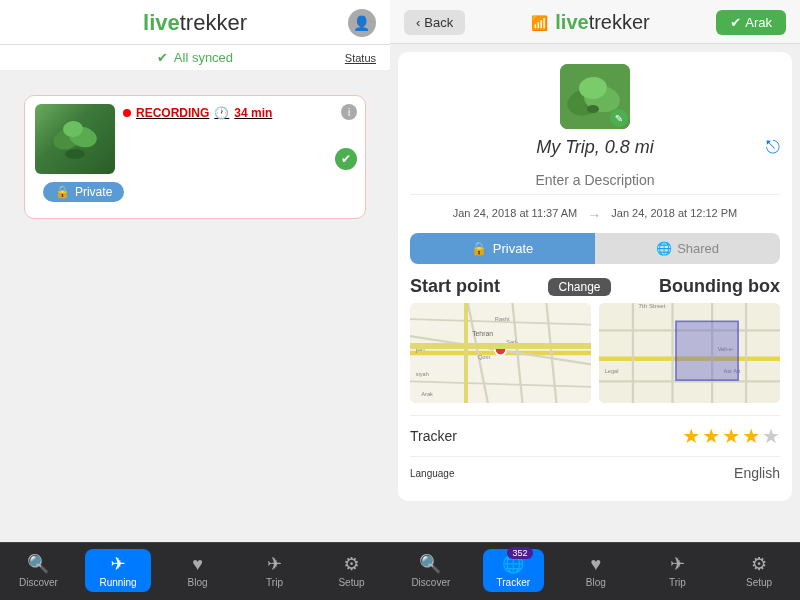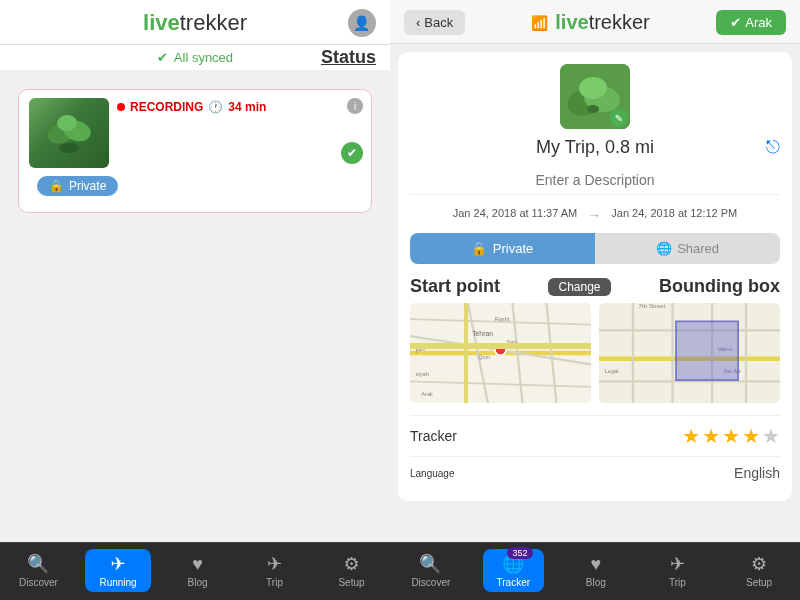--- a/index.html
+++ b/index.html
@@ -57,25 +57,26 @@
     .sync-bar-wrap {
       position: relative;
       display: flex;
       align-items: center;
       justify-content: center;
       background: #fff;
       border-bottom: 1px solid #eee;
     }
 
     .trip-card {
-      margin: 18px;
+      margin: 24px;
       background: #fff;
       border-radius: 10px;
       border: 1px solid #f0c0c0;
       overflow: hidden;
+      text-decoration: underline;
     }
 
     .trip-card-header {
       display: flex;
       align-items: flex-start;
       padding: 8px 10px 4px;
       gap: 8px;
       position: relative;
     }
 
@@ -289,20 +290,21 @@
       align-items: center;
       justify-content: center;
     }
 
     .trip-title {
       font-size: 18px;
       font-weight: 500;
       color: #333;
       text-align: center;
       margin-bottom: 8px;
+      font-style: italic;
     }
 
     .share-icon {
       position: absolute;
       right: 0;
       top: 0;
       font-size: 18px;
       color: #007AFF;
     }
 
@@ -522,21 +524,21 @@
       <span>live</span><strong>trekker</strong>
     </div>
     <div class="profile-icon">👤</div>
   </div>
 
   <div class="sync-bar-wrap">
     <div style="display:flex;align-items:center;gap:6px;padding:5px 14px;font-size:13px;color:#4CAF50;">
       <span>✔</span>
       <span>All synced</span>
     </div>
-    <a class="status-link" style="position:absolute;right:14px;color:#333;text-decoration:underline;font-size:18px;font-weight:bold;">Status</a>
+    <a class="status-link" style="position:absolute;right:14px;color:#333;text-decoration:underline;font-size:11px;">Status</a>
   </div>
 
   <div class="trip-card">
     <div class="trip-card-header">
       <div class="trip-thumbnail">
         <svg viewBox="0 0 60 60" class="plant-svg">
           <ellipse cx="30" cy="45" rx="10" ry="5" fill="#2a5e28"></ellipse>
           <ellipse cx="22" cy="30" rx="14" ry="10" fill="#4a8f40" transform="rotate(-20,22,30)"></ellipse>
           <ellipse cx="38" cy="28" rx="14" ry="10" fill="#5aaa50" transform="rotate(15,38,28)"></ellipse>
           <ellipse cx="28" cy="20" rx="10" ry="8" fill="#6abf60" transform="rotate(-5,28,20)"></ellipse>

